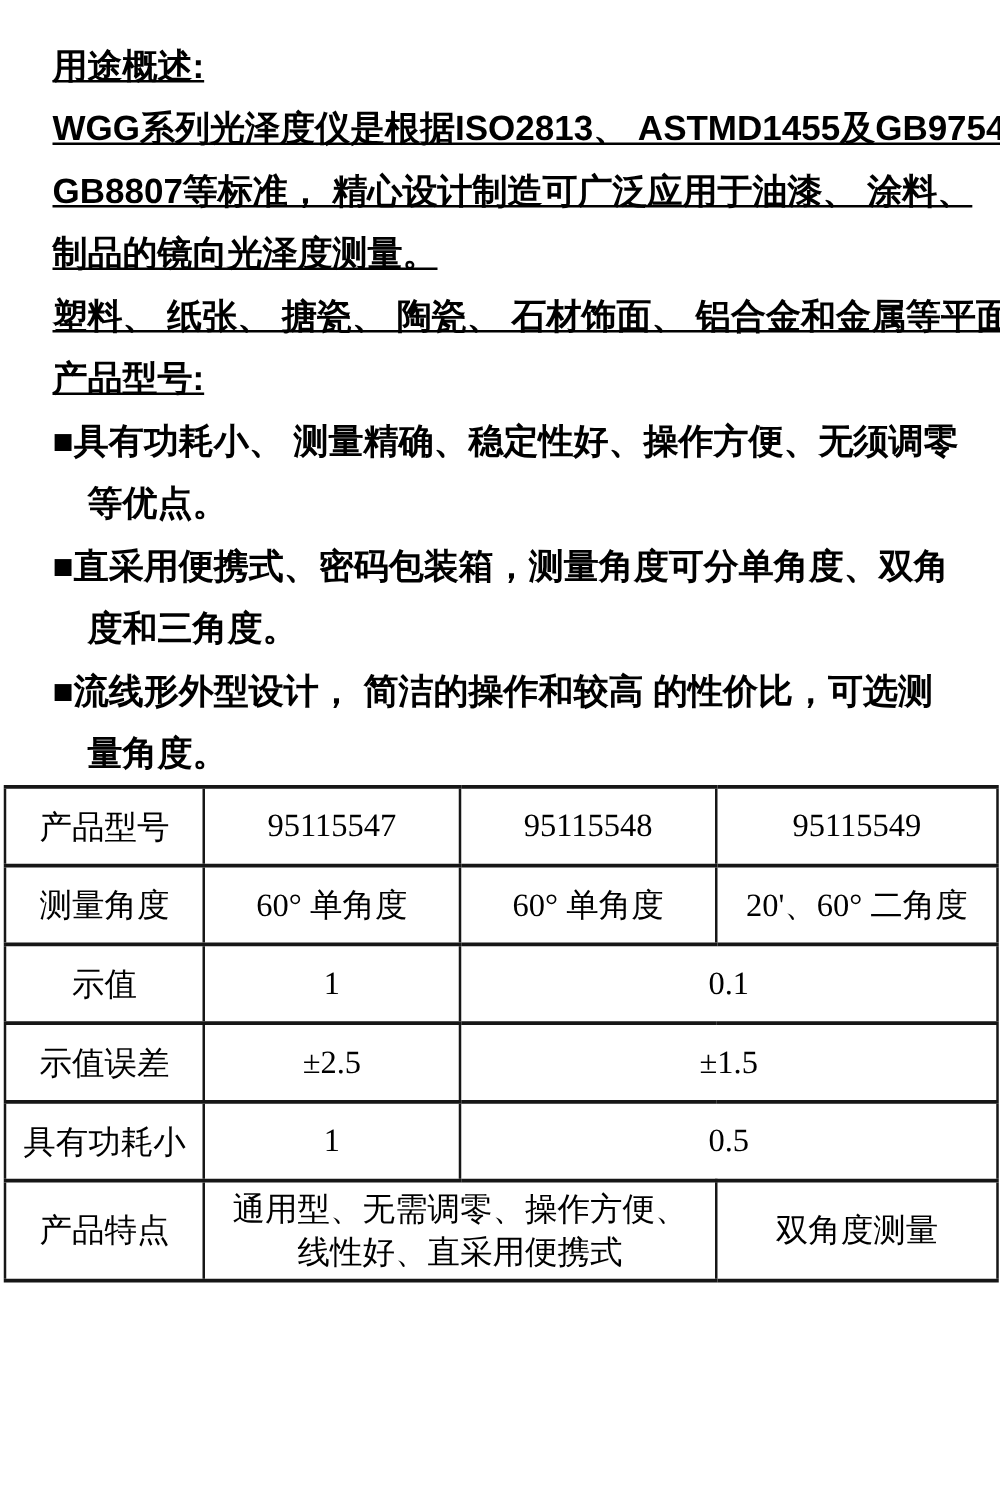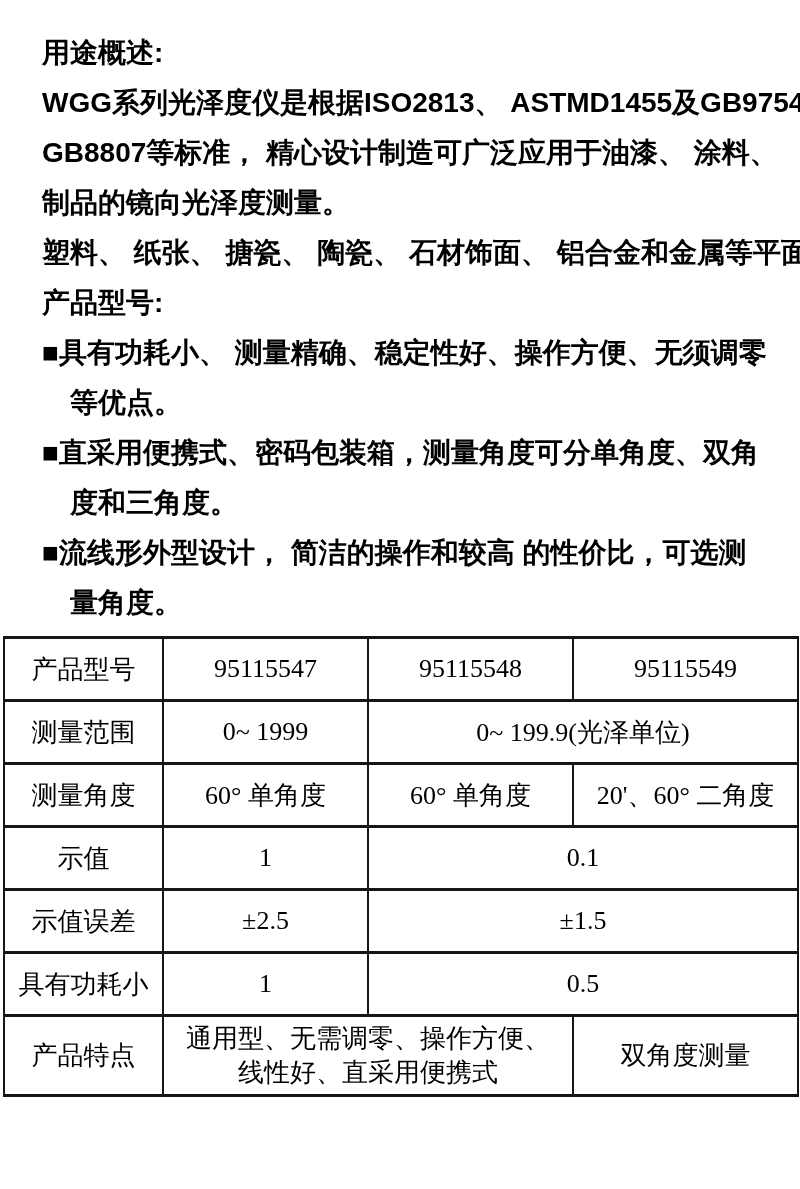--- a/index.html
+++ b/index.html
@@ -14,28 +14,28 @@
     font-family: "Liberation Sans", sans-serif;
   }
   
   .top-section {
     padding: 28px 18px 0 42px;
     font-weight: bold;
     font-size: 28px;
     line-height: 50px;
     color: #000000;
   }
-  .txt-line { white-space: pre; }
+  .txt-line { white-space: pre; text-decoration: underline; }
   .bullet-line { white-space: pre; }
   .bullet-cont { padding-left: 28px; white-space: pre; }
   .bullet-marker { display: inline; }
   
   .spec-table {
     margin-left: 3px;
-    margin-top: 8px;
+    margin-top: 0px;
     width: 794px;
     border-collapse: collapse;
     table-layout: fixed;
     font-family: "Liberation Serif", serif;
     font-size: 26px;
     font-weight: normal;
     text-align: center;
     color: #000000;
   }
   .spec-table td {
@@ -81,25 +81,20 @@
       <col style="width:225px">
     </colgroup>
     <tbody>
       <tr>
         <td>产品型号</td>
         <td>95115547</td>
         <td>95115548</td>
         <td>95115549</td>
       </tr>
       <tr>
-        <td>测量范围</td>
-        <td>0~ 1999</td>
-        <td colspan="2">0~ 199.9(光泽单位)</td>
-      </tr>
-      <tr>
         <td>测量角度</td>
         <td>60° 单角度</td>
         <td>60° 单角度</td>
         <td>20'、60°  二角度</td>
       </tr>
       <tr>
         <td>示值</td>
         <td>1</td>
         <td colspan="2">0.1</td>
       </tr>

